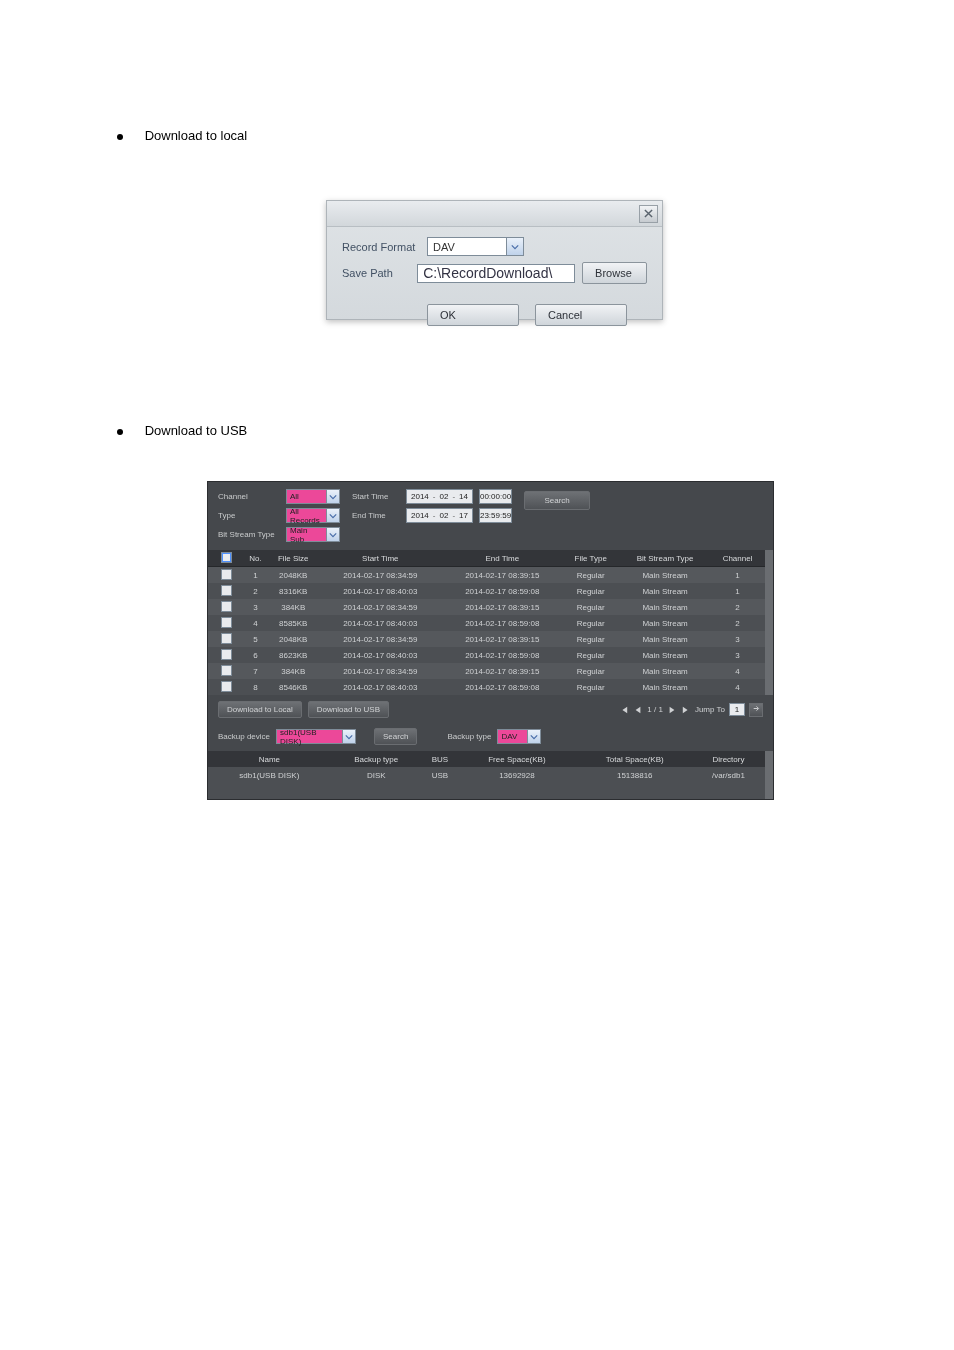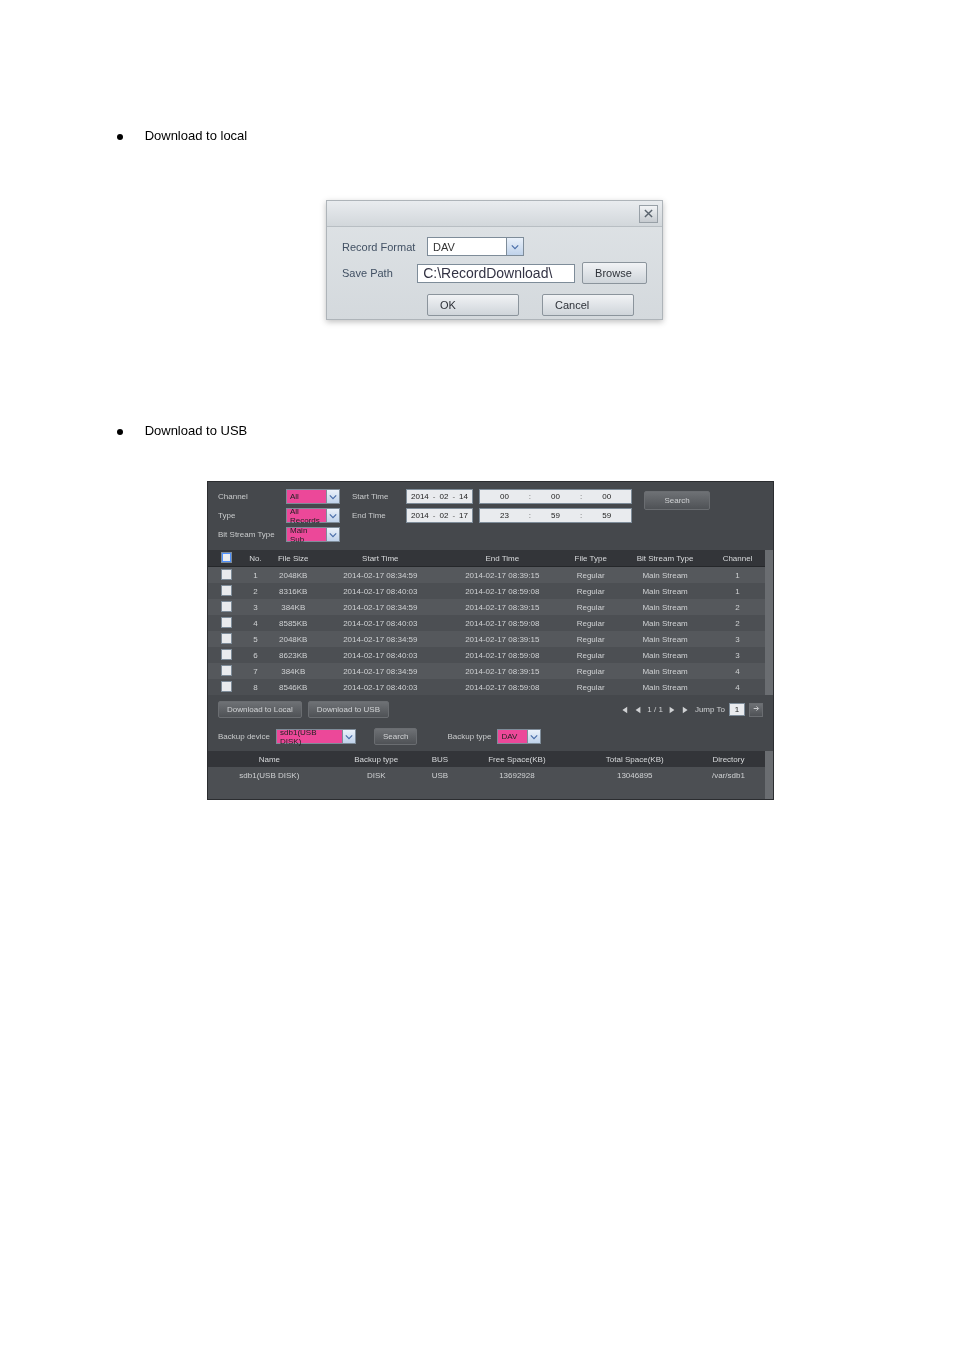--- a/index.html
+++ b/index.html
@@ -23,42 +23,42 @@
              font-size:11px;color:#333;position:relative}
   .selectbox .txt{padding:0 5px;flex:1}
   .dropbtn{width:16px;height:17px;background:linear-gradient(#eaf1fa,#bfd2ea);border-left:1px solid #7e8c99;
            display:flex;align-items:center;justify-content:center}
   .dropbtn svg{width:8px;height:6px}
   .textbox{height:17px;border:1px solid #7e8c99;background:#fff;font-size:14px;color:#334;
            display:flex;align-items:flex-start;padding:0 5px}
   .btn{height:20px;border:1px solid #8b949c;border-radius:2px;
        background:linear-gradient(#f1f3f5,#cfd5da);font-size:11px;color:#2d3138;
        display:flex;align-items:center;justify-content:flex-start;padding:0 12px}
-  .btnrow{display:flex;gap:23px;margin-top:10px;margin-left:85px}
+  .btnrow{display:flex;gap:16px;margin-top:20px;margin-left:85px}
   
   .panel2{position:absolute;left:207px;top:481px;width:565px;
           background:#45484c;border:1px solid #2b2d30;font-size:8px;color:#cfd1d3}
   
   .tabrow{display:flex;align-items:flex-end;background:#55585c;height:18px;border-bottom:1px solid #2d2f32}
   .tab{height:17px;padding:0 10px;display:flex;align-items:center;border:1px solid #6a6d71;border-bottom:none;
        background:#5e6165;color:#c7c9cb}
   .tab.active{background:#eceef0;color:#111;font-weight:bold}
   
   .filters{padding:7px 10px 8px 10px;display:flex;gap:12px;color:#c9cbcc}
   .filcol{display:flex;flex-direction:column;gap:4px}
   .filrow{display:flex;align-items:center;gap:6px}
   .flabel{width:62px;font-size:8px}
   .sm-select{height:13px;width:52px;border:1px solid #7e8c99;background:#ec4899;display:flex;align-items:center}
   .sm-select .txt{flex:1;padding:0 3px;color:#222}
   .sm-select .dropbtn{height:13px;width:12px}
   .dateinp{display:flex;align-items:center;height:13px;border:1px solid #7e8c99;background:#e9ebee;color:#222}
   .dateinp span{padding:0 4px}
   .dateinp .sep{color:#666;padding:0}
   .timeinp{display:flex;align-items:center;height:13px;border:1px solid #7e8c99;background:#e9ebee;color:#222}
-  .timeinp span{padding:0 20px}
+  .timeinp span{padding:0 0}
   .timeinp .col{color:#666;padding:0}
   .searchbtn{height:17px;width:64px;border:1px solid #6a6d71;border-radius:2px;
              background:linear-gradient(#6e7175,#4f5256);color:#d1d3d5;
              display:flex;align-items:center;justify-content:center}
   
   .tbl{width:100%;border-collapse:collapse;color:#cfd1d3}
   .tbl th{background:#333539;color:#d8dadc;font-weight:normal;height:14px;font-size:8px;border-bottom:1px solid #25272a}
   .tbl td{height:14px;text-align:center;font-size:8px}
   .tbl tr.odd td{background:#55585c}
   .tbl tr.even td{background:#4c4f53}
@@ -417,21 +417,21 @@
       <th>Directory</th>
       <th style="width:8px"></th>
     </tr>
           </thead>
     <tbody>
       <tr>
         <td>sdb1(USB DISK)</td>
         <td>DISK</td>
         <td>USB</td>
         <td>13692928</td>
-        <td>13046895</td>
+        <td>15138816</td>
         <td>/var/sdb1</td>
         <td></td>
       </tr>
       <tr>
               <td colspan="7" class="devarea"></td>
             </tr>
     </tbody>
   </table>
   <div class="scrolltrack-r"></div>
   </div>

